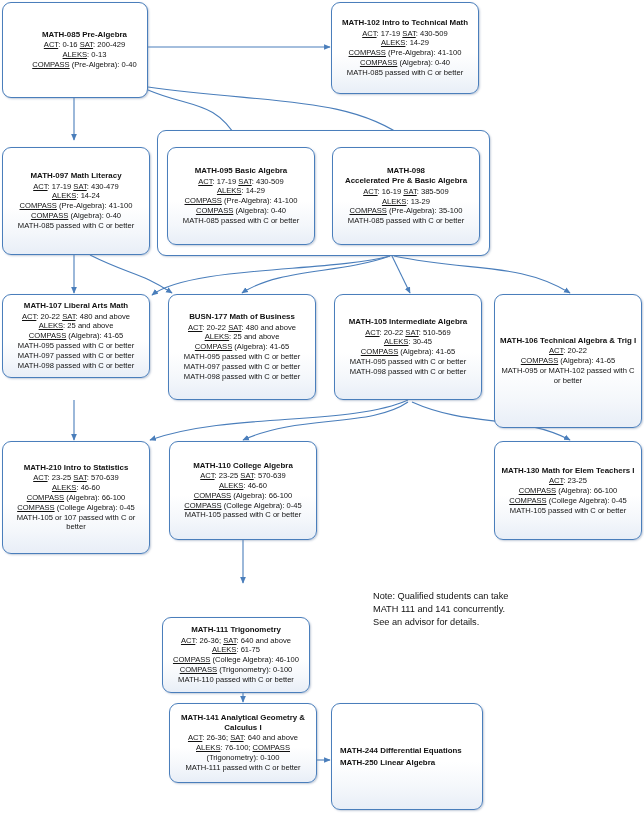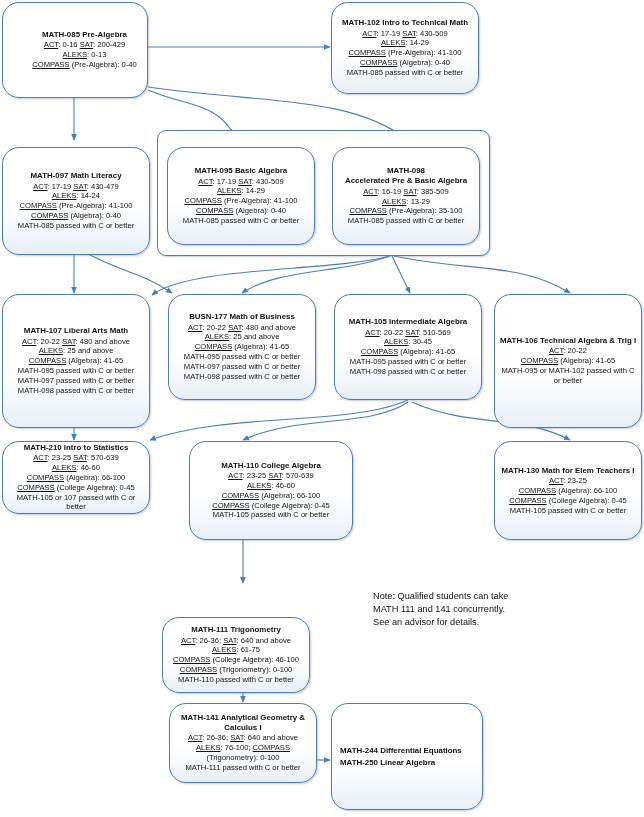--- a/index.html
+++ b/index.html
@@ -9,21 +9,21 @@
     font-family:"Liberation Sans", sans-serif;
     position:relative;
     overflow:hidden;
   }
   #canvas{position:absolute;left:0;top:0;width:644px;height:817px;}
   svg#wires{position:absolute;left:0;top:0;width:644px;height:817px;pointer-events:none;}
   .node{
     position:absolute;
     box-sizing:border-box;
     border:1px solid #4a7ebb;
-    border-radius:17px;
+    border-radius:9px;
     background:linear-gradient(to bottom,#ffffff 0%, #ffffff 55%, #f4f7fb 80%, #e8eef7 100%);
     box-shadow:1px 1px 2px rgba(120,140,170,0.45);
     display:flex;
     flex-direction:column;
     align-items:center;
     justify-content:center;
     text-align:center;
     color:#111111;
     font-size:7.6px;
     line-height:1.30;
@@ -141,21 +141,21 @@
 
   <div class="node" style="left:332px;top:147px;width:148px;height:98px;">
     <div class="ttl">MATH-098</div>
     <div class="ttl">Accelerated Pre &amp; Basic Algebra</div>
     <div class="ln"><u>ACT</u>: 16-19   <u>SAT</u>: 385-509</div>
     <div class="ln"><u>ALEKS</u>: 13-29</div>
     <div class="ln"><u>COMPASS</u> (Pre-Algebra): 35-100</div>
     <div class="ln">MATH-085 passed with C or better</div>
   </div>
 
-  <div class="node" style="left:2px;top:294px;width:148px;height:134px;">
+  <div class="node" style="left:2px;top:294px;width:148px;height:84px;">
     <div class="ttl">MATH-107  Liberal Arts Math</div>
     <div class="ln"><u>ACT</u>: 20-22   <u>SAT</u>: 480 and above</div>
     <div class="ln"><u>ALEKS</u>: 25 and above</div>
     <div class="ln"><u>COMPASS</u> (Algebra): 41-65</div>
     <div class="ln">MATH-095 passed with C or better</div>
     <div class="ln">MATH-097 passed with C or better</div>
     <div class="ln">MATH-098 passed with C or better</div>
   </div>
 
   <div class="node" style="left:168px;top:294px;width:148px;height:106px;">
@@ -177,30 +177,30 @@
     <div class="ln">MATH-098 passed with C or better</div>
   </div>
 
   <div class="node" style="left:494px;top:294px;width:148px;height:134px;">
     <div class="ttl">MATH-106  Technical Algebra &amp; Trig I</div>
     <div class="ln"><u>ACT</u>: 20-22</div>
     <div class="ln"><u>COMPASS</u> (Algebra): 41-65</div>
     <div class="ln">MATH-095 or MATH-102 passed with C or better</div>
   </div>
 
-  <div class="node" style="left:2px;top:441px;width:148px;height:73px;">
+  <div class="node" style="left:2px;top:441px;width:148px;height:113px;">
     <div class="ttl">MATH-210  Intro to Statistics</div>
     <div class="ln"><u>ACT</u>: 23-25   <u>SAT</u>: 570-639</div>
     <div class="ln"><u>ALEKS</u>: 46-60</div>
     <div class="ln"><u>COMPASS</u> (Algebra): 66-100</div>
     <div class="ln"><u>COMPASS</u> (College Algebra): 0-45</div>
     <div class="ln">MATH-105 or 107 passed with C or better</div>
   </div>
 
-  <div class="node" style="left:169px;top:441px;width:164px;height:99px;margin-left:20px;">
+  <div class="node" style="left:169px;top:441px;width:148px;height:99px;">
     <div class="ttl">MATH-110  College Algebra</div>
     <div class="ln"><u>ACT</u>: 23-25   <u>SAT</u>: 570-639</div>
     <div class="ln"><u>ALEKS</u>: 46-60</div>
     <div class="ln"><u>COMPASS</u> (Algebra): 66-100</div>
     <div class="ln"><u>COMPASS</u> (College Algebra): 0-45</div>
     <div class="ln">MATH-105 passed with C or better</div>
   </div>
 
   <div class="node" style="left:494px;top:441px;width:148px;height:99px;">
     <div class="ttl">MATH-130  Math for Elem Teachers I</div>

